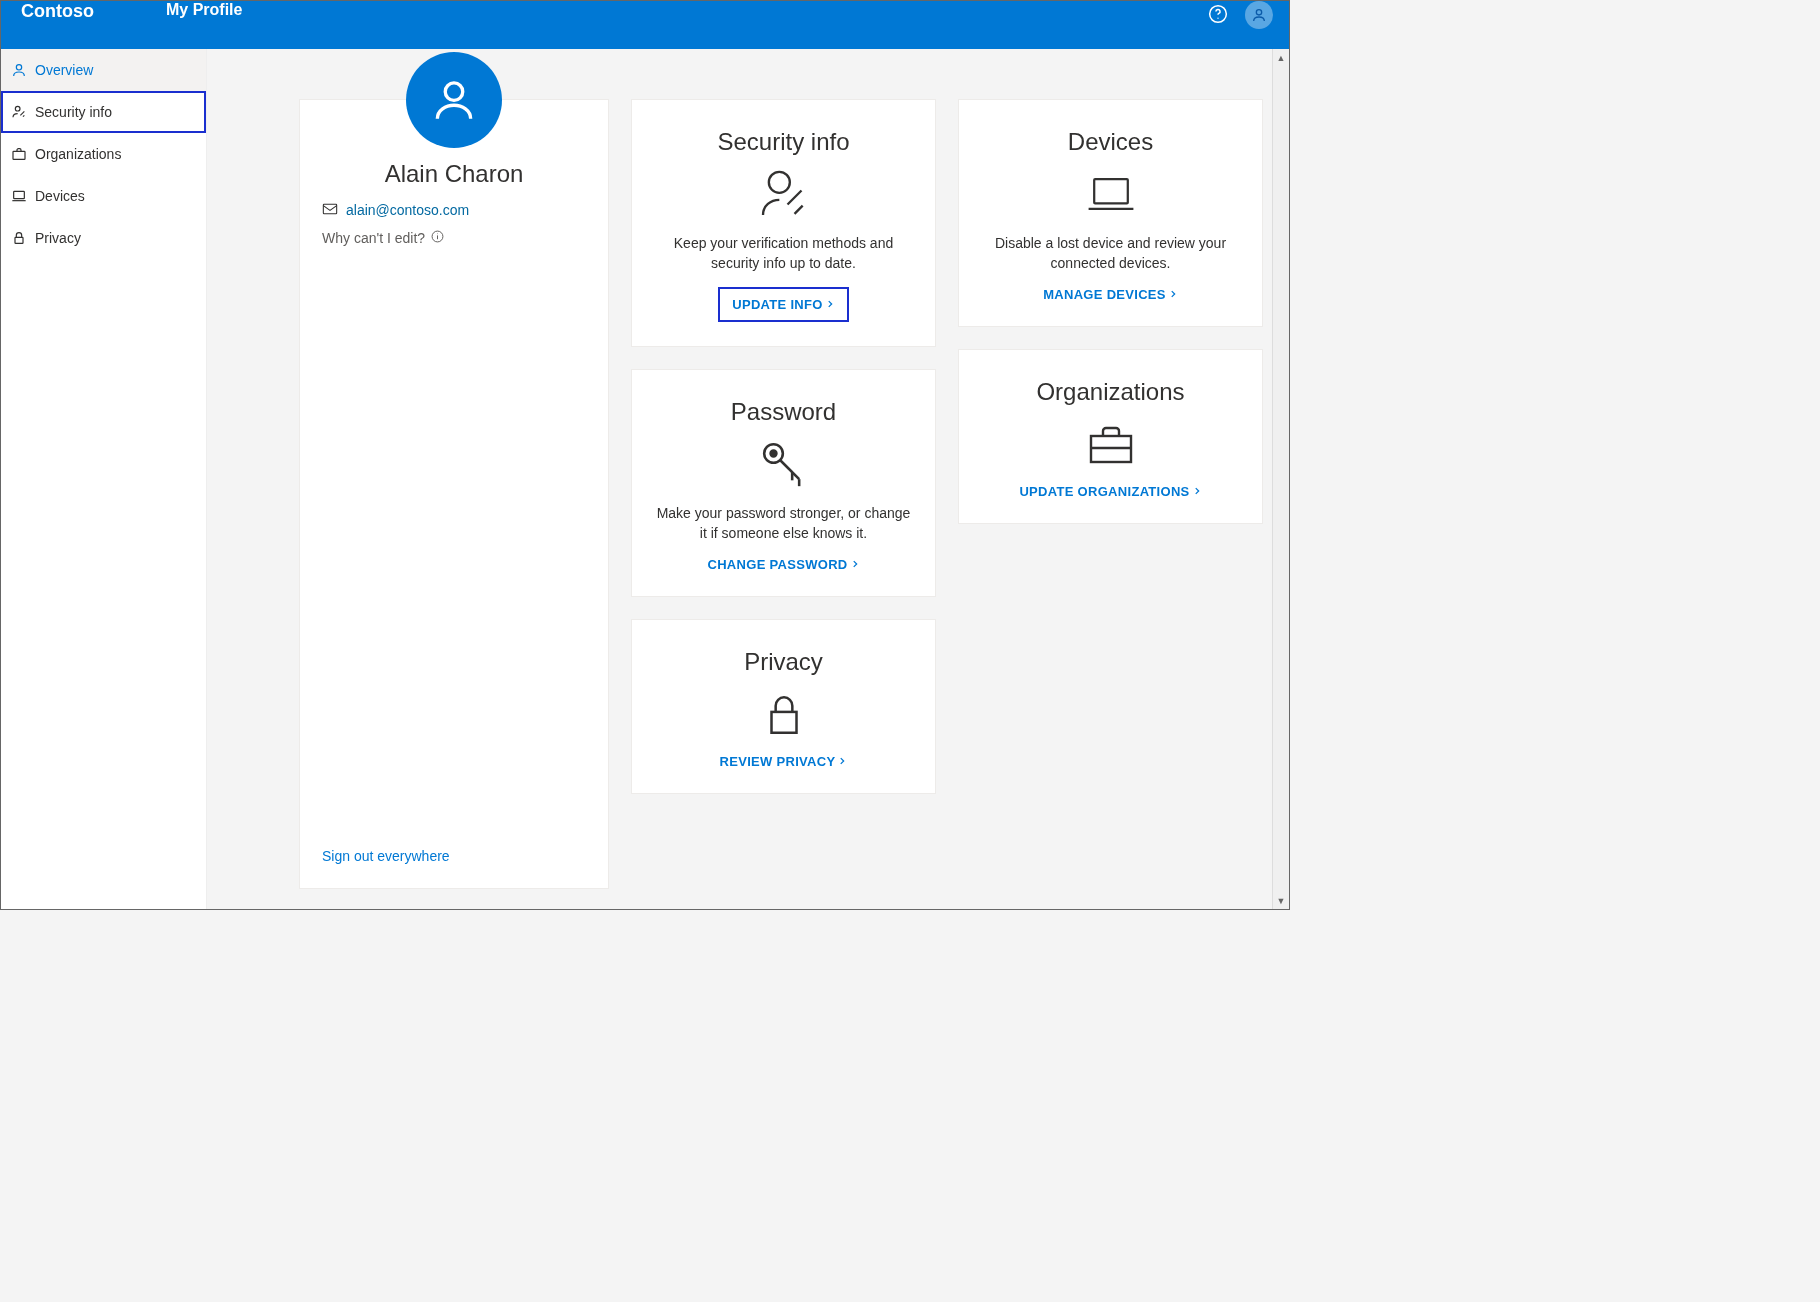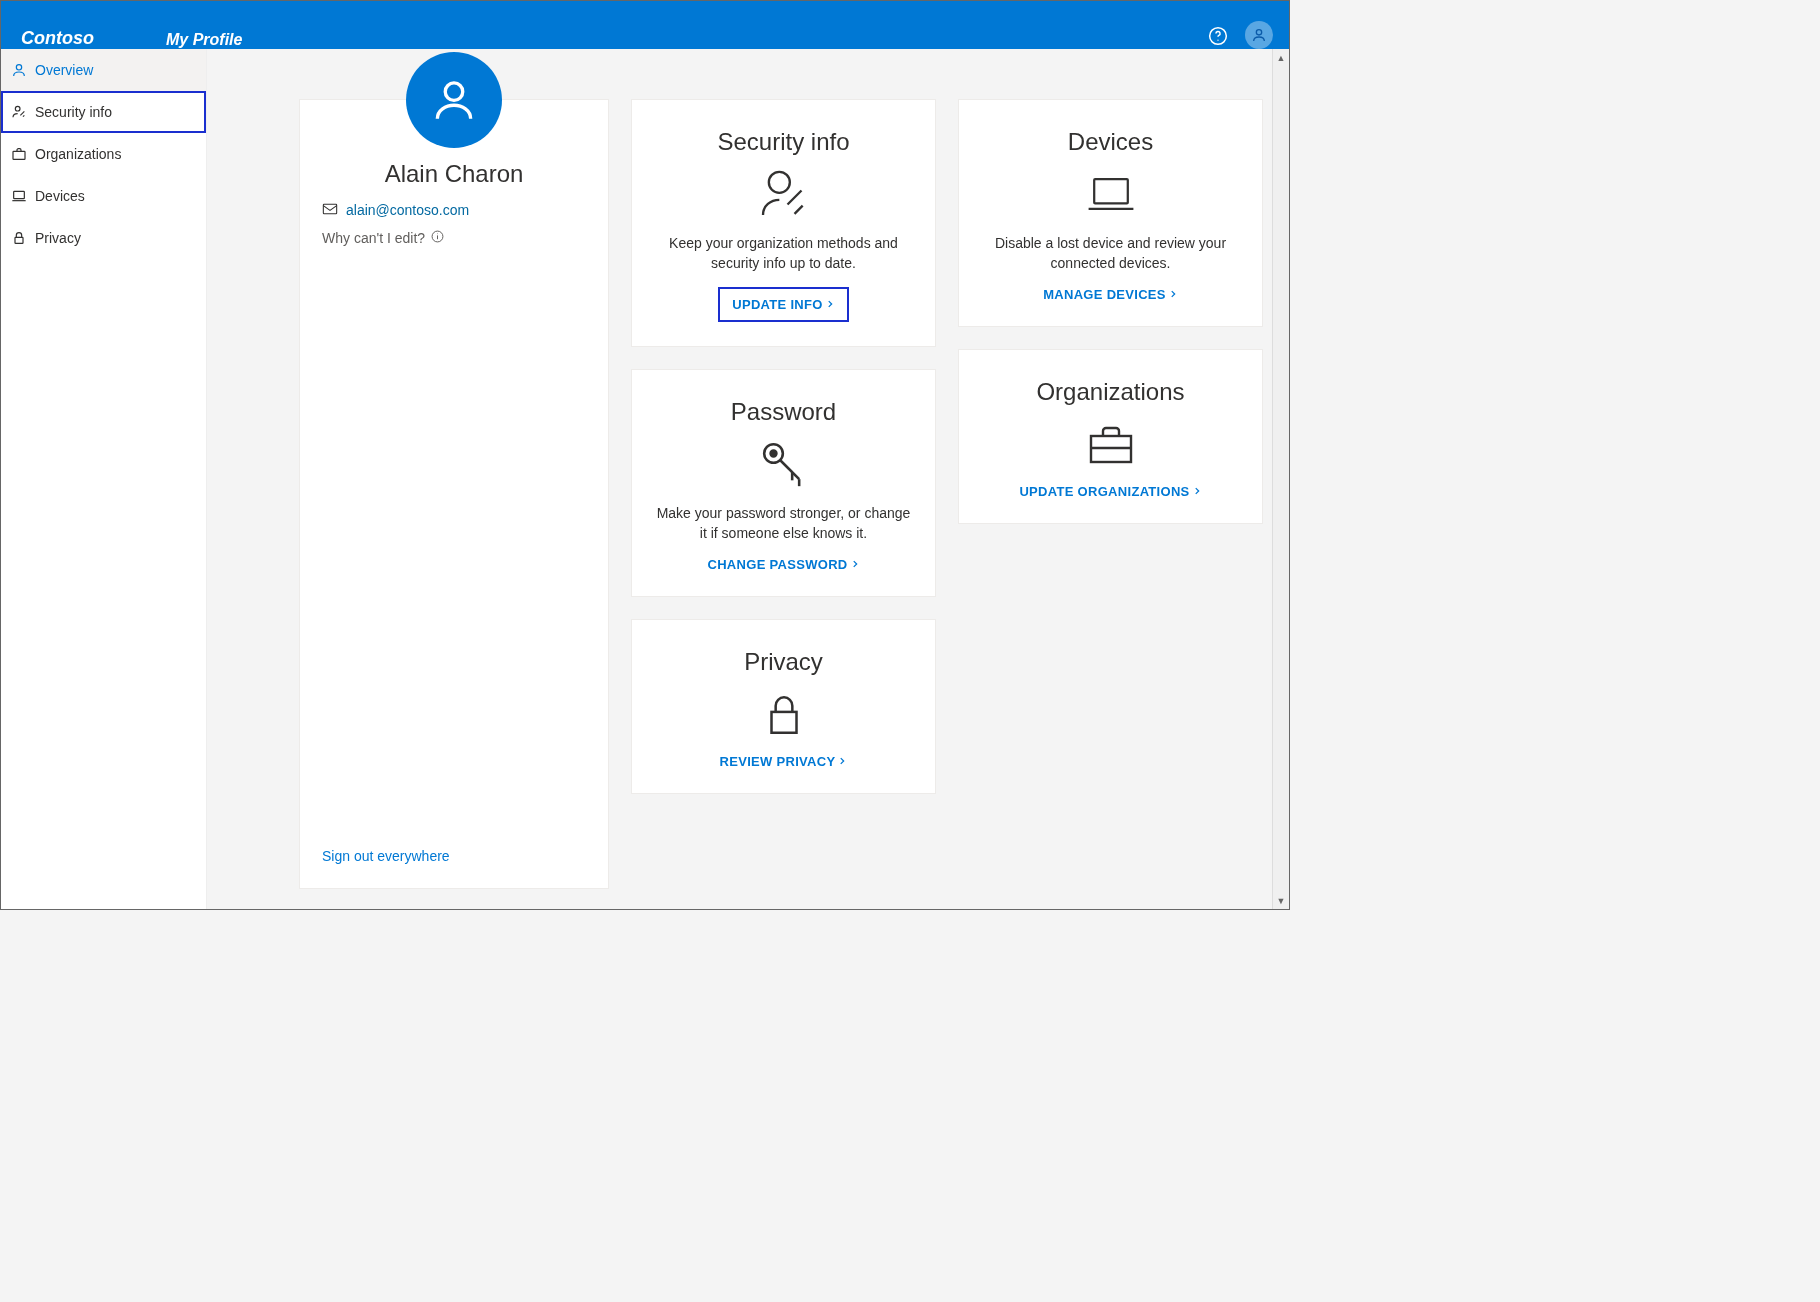--- a/index.html
+++ b/index.html
@@ -17,24 +17,23 @@
       position: relative;
       display: flex;
       flex-direction: column;
     }
     
     .top-bar {
       height: 48px;
       background: #0078d4;
       color: #fff;
       display: flex;
-      align-items: flex-end;
+      align-items: flex-start;
       padding: 0 16px 0 20px;
       flex-shrink: 0;
-      font-style: italic;
     }
     .brand {
       font-size: 18px;
       font-weight: 600;
     }
     .page-title {
       font-size: 16px;
       font-weight: 600;
       margin-left: 72px;
     }
@@ -266,21 +265,21 @@
           <div class="tile">
             <div class="tile-title">Security info</div>
             <div class="tile-icon">
               <svg width="56" height="56" viewBox="0 0 48 48" fill="none" stroke="#323130" stroke-width="2">
                   <circle cx="20" cy="14" r="9"></circle>
                   <path d="M6 42c0-8 6.5-13 14-13"></path>
                   <path d="M27 33l12-12"></path>
                   <path d="M33 41l7-7"></path>
                 </svg>
             </div>
-            <div class="tile-desc">Keep your organization methods and security info up to date.</div>
+            <div class="tile-desc">Keep your verification methods and security info up to date.</div>
             <a class="tile-link boxed">
               <span>UPDATE INFO</span>
               <span class="chev">
                 <svg width="10" height="10" viewBox="0 0 24 24" fill="none" stroke="#0078d4" stroke-width="3">
                     <path d="M9 5l7 7-7 7"></path>
                   </svg>
               </span>
             </a>
           </div>
 

